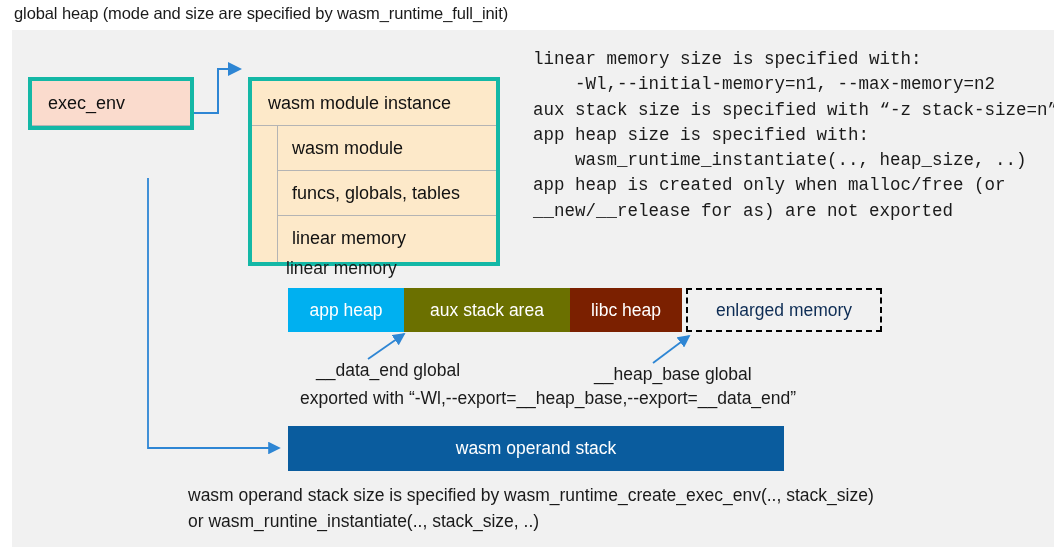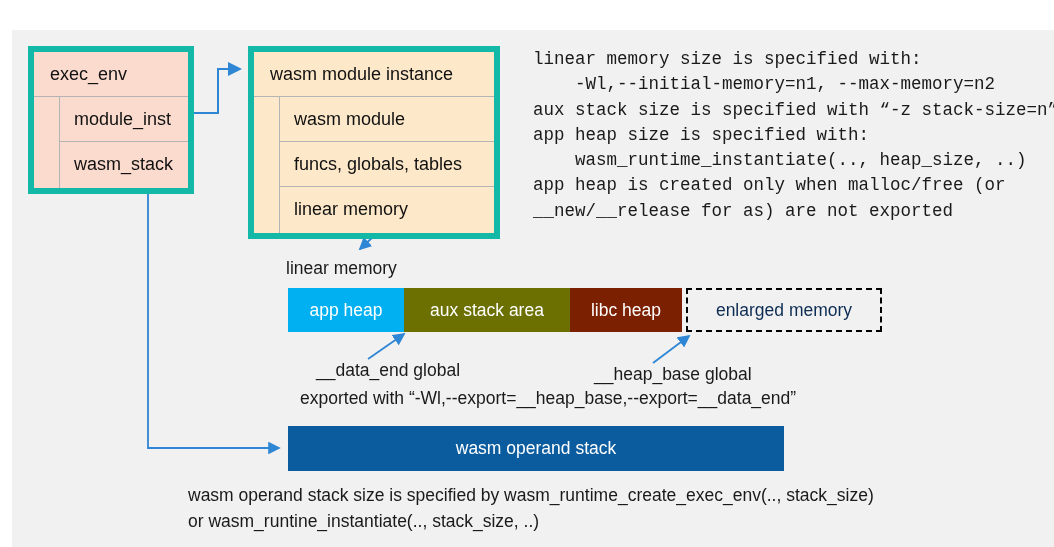--- a/index.html
+++ b/index.html
@@ -45,21 +45,22 @@
     left: 0;
     top: 0;
     width: 1054px;
     height: 547px;
     pointer-events: none;
   }
   
   .struct {
     position: absolute;
     box-sizing: border-box;
-    border: 6px solid #14b8a6;
+    border: 4px solid #14b8a6;
+    margin-top: 31px;
   }
   .struct .hdr {
     box-sizing: border-box;
     height: 45px;
     border-bottom: 1px solid #b4b4b4;
     display: flex;
     align-items: center;
     padding-left: 16px;
     font-size: 18px;
     color: #111;
@@ -171,20 +172,21 @@
     line-height: 26px;
     color: #1a1a1a;
     white-space: pre;
   }
 </style>
 </head>
 <body>
 
 <div id="canvas">
 
+  <div class="title">global heap (mode and size are specified by wasm_runtime_full_init)</div>
 
   <div class="panel" style="background: rgb(241, 241, 241);"></div>
 
   <svg id="wires" viewBox="0 0 1054 547" xmlns="http://www.w3.org/2000/svg">
     <defs>
       <marker id="ah" markerWidth="7" markerHeight="7" refX="6" refY="3.5" orient="auto" markerUnits="strokeWidth">
         <path d="M0,0 L7,3.5 L0,7 z" fill="#2e86d4"></path>
       </marker>
     </defs>
 
@@ -194,27 +196,20 @@
 
     <path d="M387,224 L360,249" fill="none" stroke="#2e86d4" stroke-width="1.8" marker-end="url(#ah)"></path>
 
     <path d="M368,359 L404,334" fill="none" stroke="#2e86d4" stroke-width="1.8" marker-end="url(#ah)"></path>
 
     <path d="M653,363 L689,336" fill="none" stroke="#2e86d4" stroke-width="1.8" marker-end="url(#ah)"></path>
   </svg>
 
   <div class="struct exec" style="background: rgb(250, 219, 205);">
     <div class="hdr">exec_env</div>
-    <div class="body">
-      <div class="gutter"></div>
-      <div class="rows">
-        <div class="row">module_inst</div>
-        <div class="row">wasm_stack</div>
-      </div>
-    </div>
   </div>
 
   <div class="struct mod" style="background: rgb(253, 233, 201);">
     <div class="hdr">wasm module instance</div>
     <div class="body">
       <div class="gutter"></div>
       <div class="rows">
         <div class="row">wasm module</div>
         <div class="row">funcs, globals, tables</div>
         <div class="row">linear memory</div>

